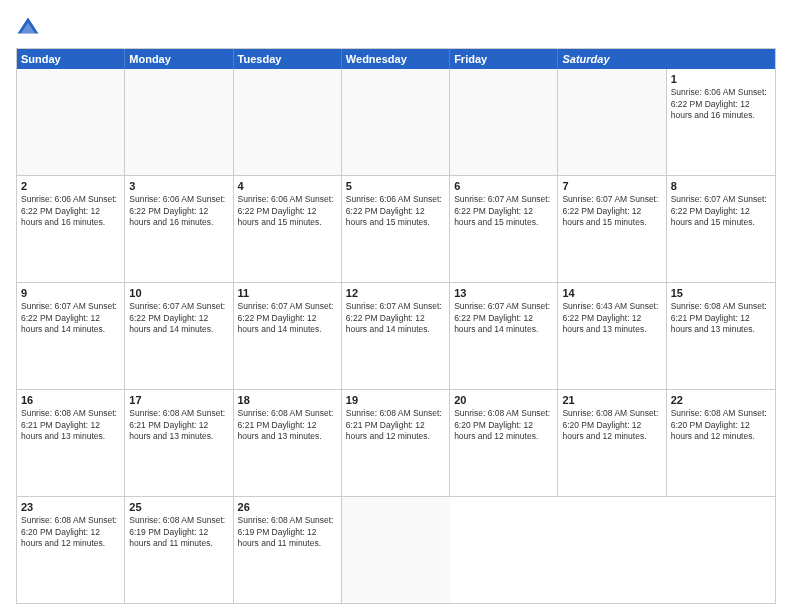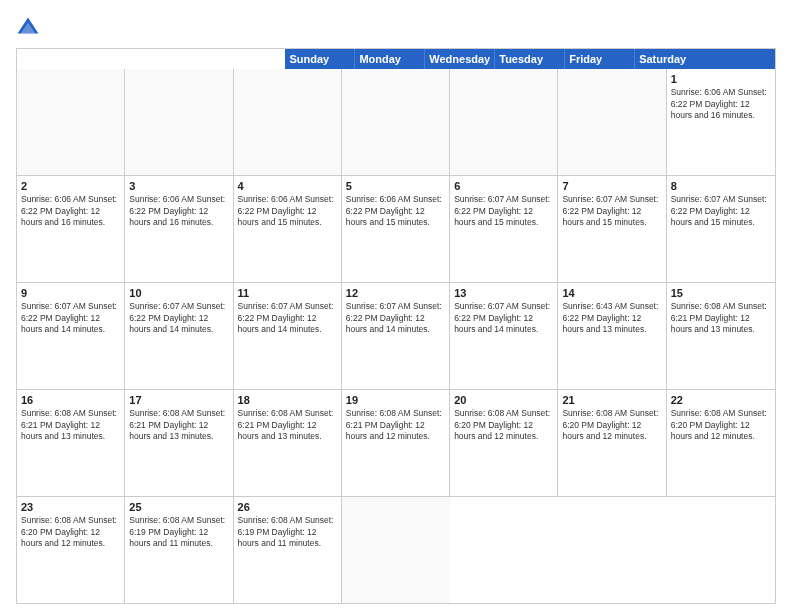--- a/index.html
+++ b/index.html
@@ -50,36 +50,35 @@
     }
     .location {
       font-size: 14px;
       color: #444;
     }
     .calendar {
       flex: 1;
       display: flex;
       flex-direction: column;
       border: 1px solid #ccc;
-      align-items: flex-end;
     }
     .cal-header {
       display: grid;
       grid-template-columns: repeat(7, 1fr);
       background: #2563c7;
     }
     .cal-header-cell {
       color: #fff;
       font-size: 11px;
       font-weight: bold;
       padding: 4px 4px;
       text-align: left;
       border-right: 1px solid #4a7dd4;
     }
-    .cal-header-cell:last-child { border-right: none; }
+    .cal-header-cell:last-child { border-right: none; font-style: italic; }
     .cal-body {
       flex: 1;
       display: flex;
       flex-direction: column;
     }
     .cal-row {
       display: grid;
       grid-template-columns: repeat(7, 1fr);
       flex: 1;
       border-bottom: 1px solid #ccc;
@@ -127,22 +126,22 @@
     <div class="title-block">
       <div class="month-year"></div>
       <div class="location"></div>
     </div>
   </div>
 
   <div class="calendar">
     <div class="cal-header" id="cal-header-row">
         <div class="cal-header-cell">Sunday</div>
         <div class="cal-header-cell">Monday</div>
+        <div class="cal-header-cell">Tuesday</div>
         <div class="cal-header-cell">Wednesday</div>
-        <div class="cal-header-cell">Tuesday</div>
         <div class="cal-header-cell">Friday</div>
         <div class="cal-header-cell">Saturday</div>
       </div>
     <div class="cal-body" id="cal-body">
         <div class="cal-row">
           <div class="cal-cell empty"></div>
           <div class="cal-cell empty"></div>
           <div class="cal-cell empty"></div>
           <div class="cal-cell empty"></div>
           <div class="cal-cell empty"></div>

